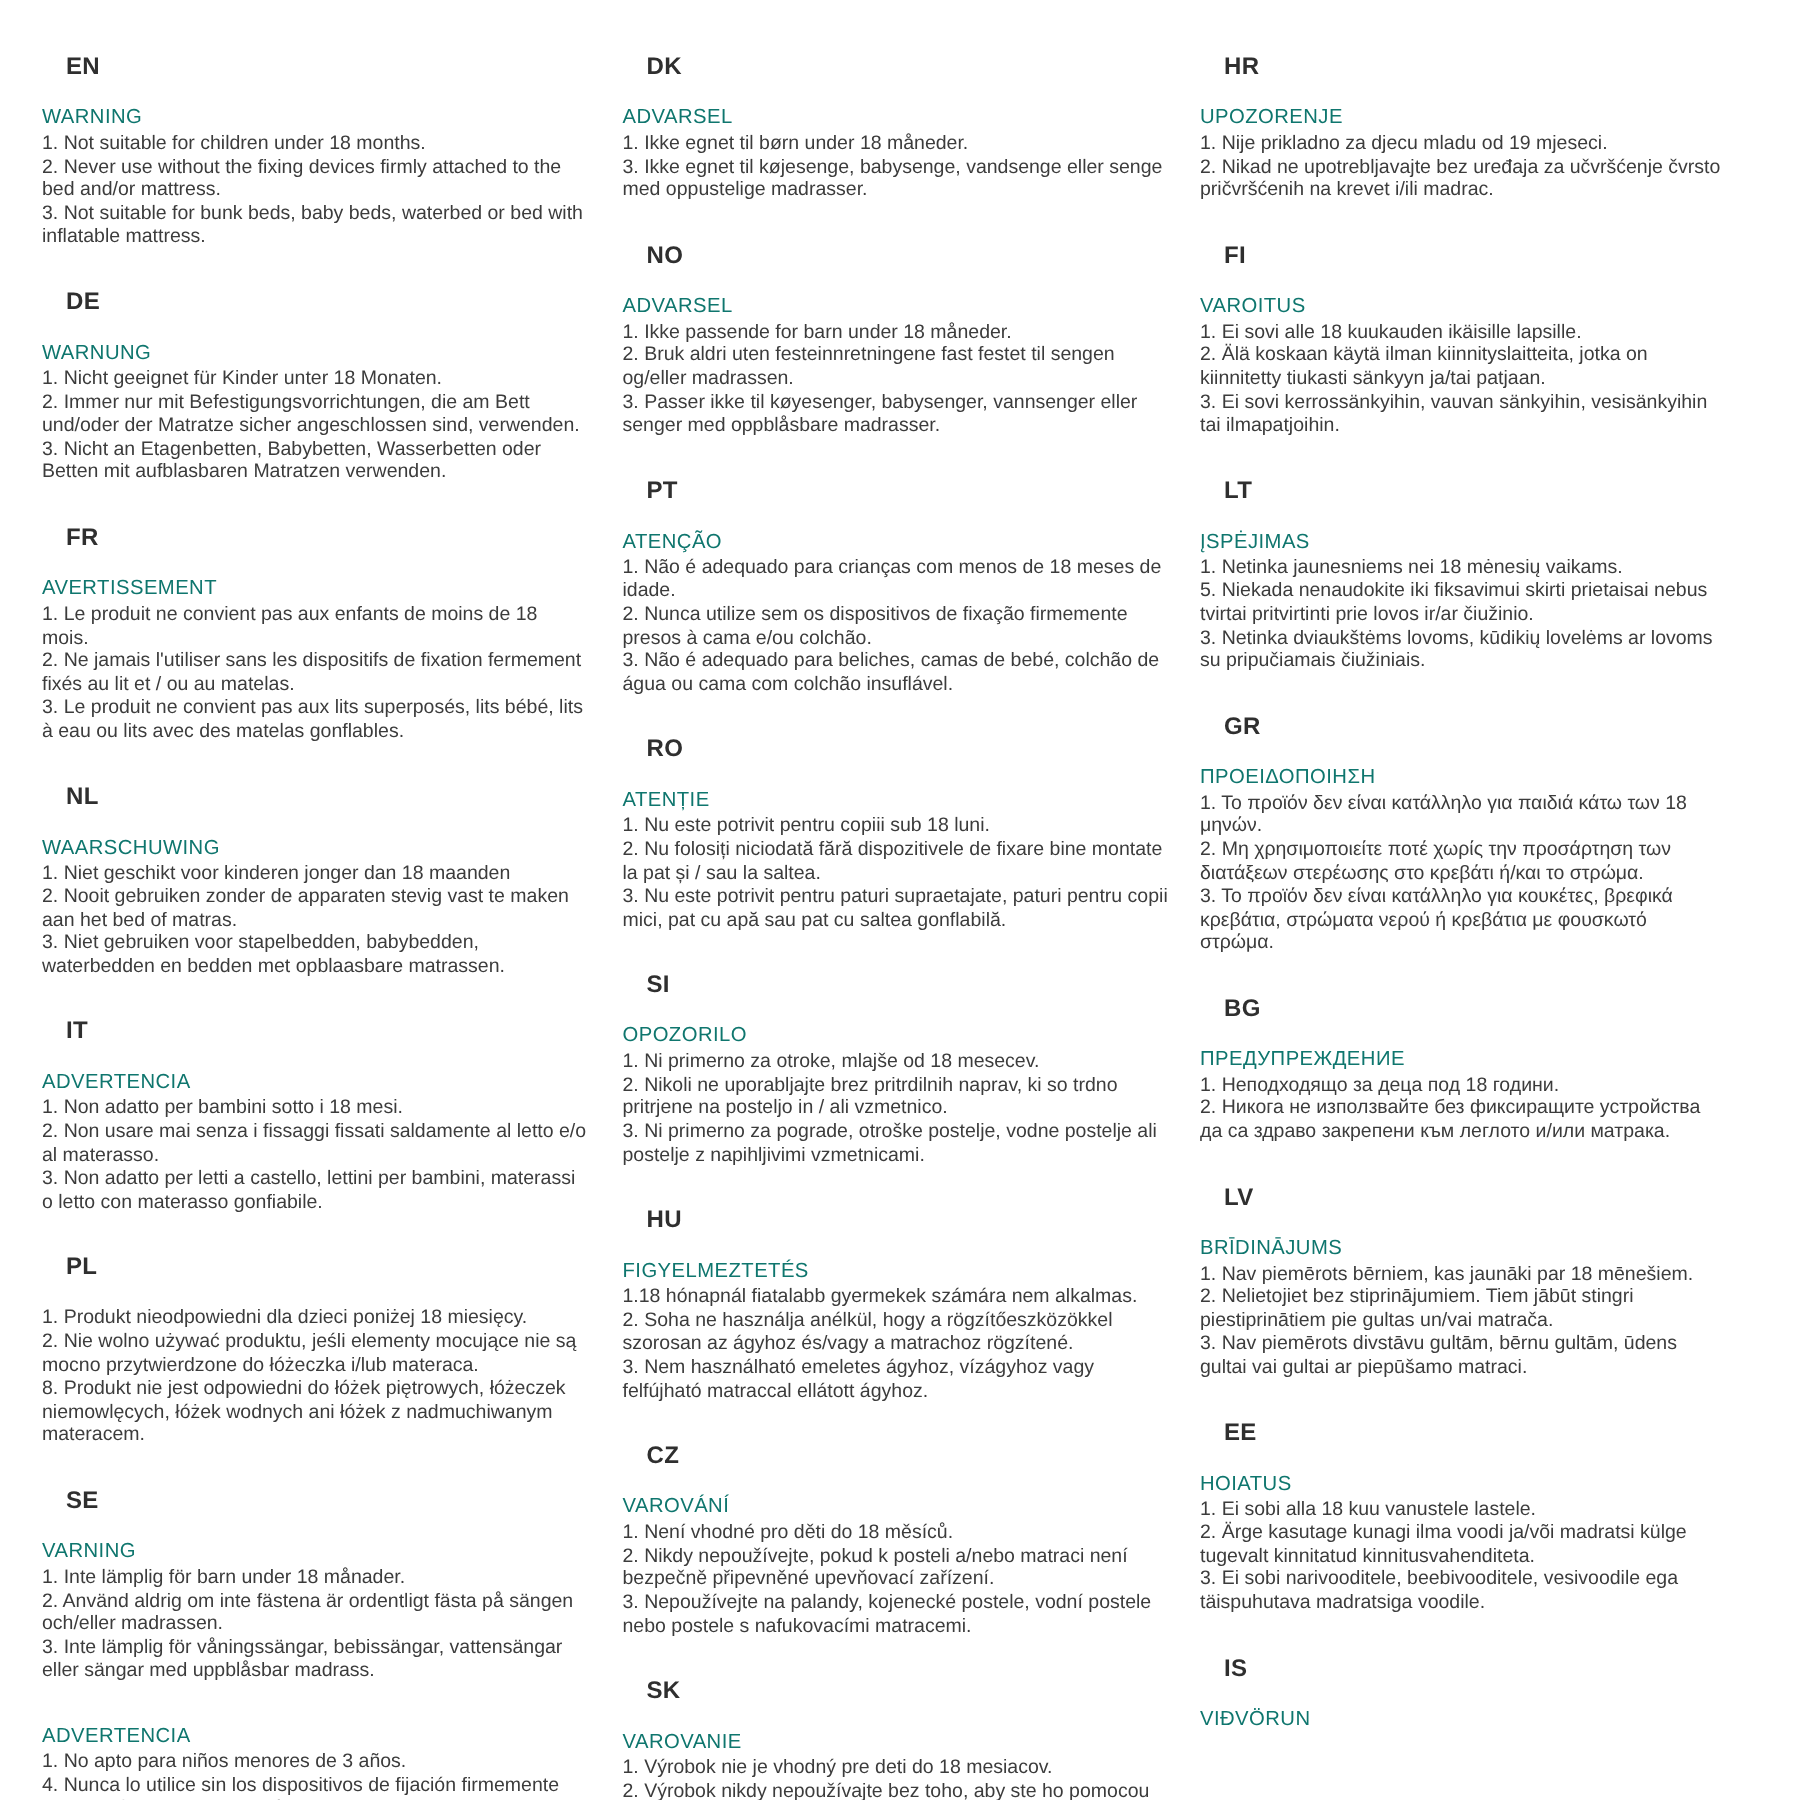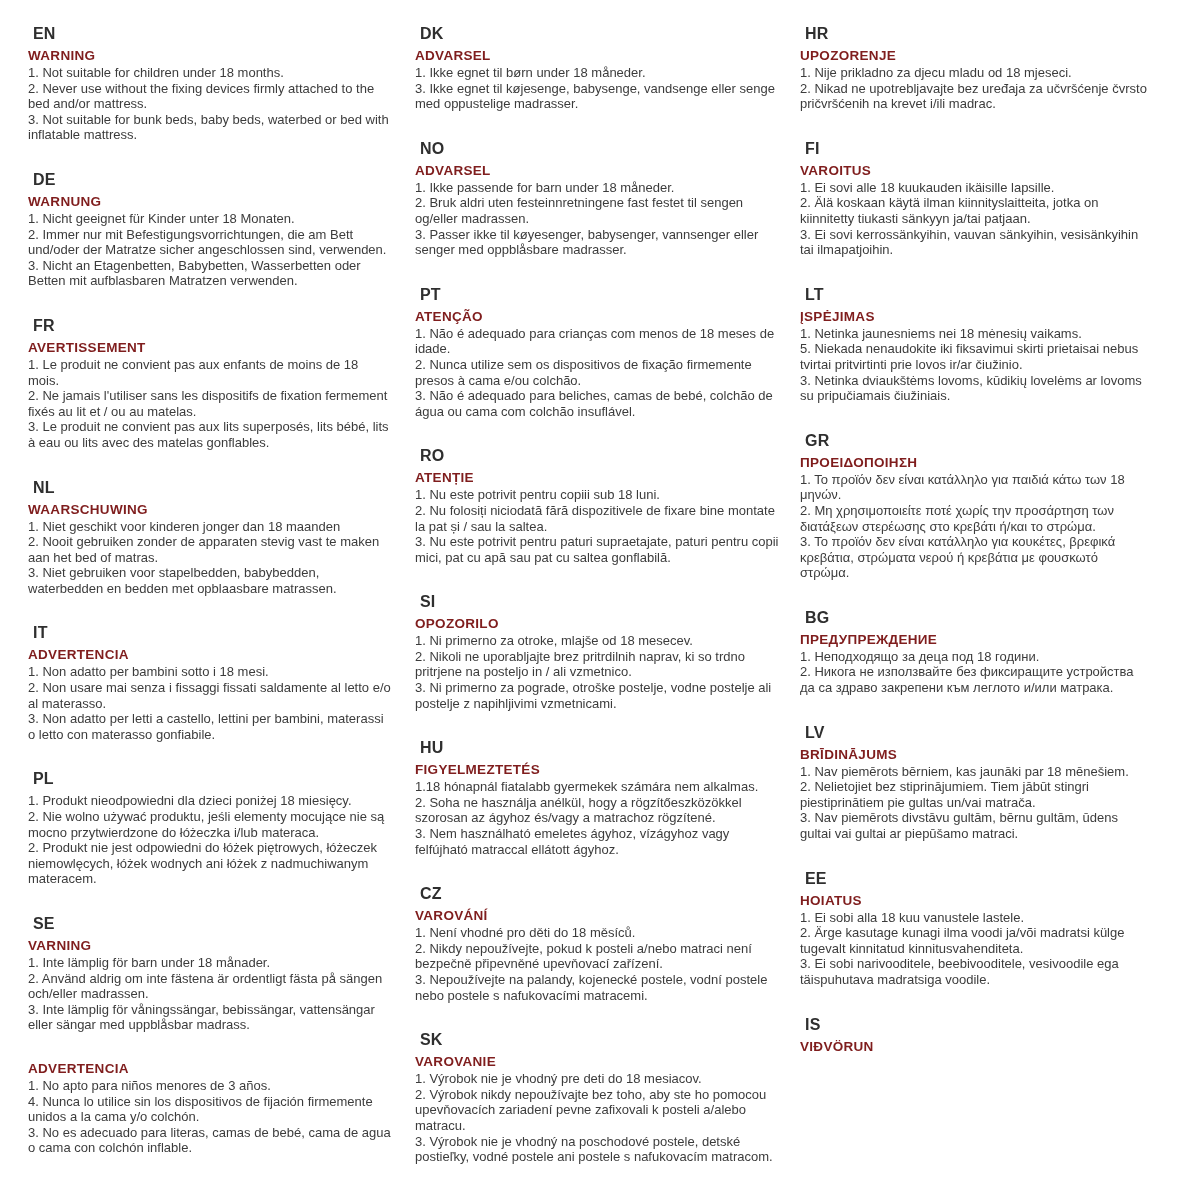--- a/index.html
+++ b/index.html
@@ -19,33 +19,33 @@
     display: grid;
     grid-template-columns: 387px 385px 1fr;
   }
   .col {
     min-width: 0;
   }
   .lang-section {
     margin: 0 0 28px 0;
   }
   .code {
-    margin: 5px;
+    margin: 16px;
     font-size: 16px;
     line-height: 18px;
     font-weight: bold;
     color: #2f2f2f;
     letter-spacing: 0.2px;
   }
   .title {
     margin: 0 0 1px 0;
     font-size: 13.5px;
     line-height: 16px;
-    font-weight: bold;
-    color: #7f1d1d;
+    font-weight: normal;
+    color: #0f766e;
     letter-spacing: 0.3px;
   }
   .items p {
     margin: 0;
     font-size: 13px;
     line-height: 15.6px;
     color: #3c3c3c;
     max-width: 364px;
   }
   .col:nth-child(3) .items p {
@@ -105,21 +105,21 @@
           <p>2. Non usare mai senza i fissaggi fissati saldamente al letto e/o al materasso.</p>
           <p>3. Non adatto per letti a castello, lettini per bambini, materassi o letto con materasso gonfiabile.</p>
         </div>
   </section>
 
   <section class="lang-section">
     <h2 class="code">PL</h2>
     <div class="items">
           <p>1. Produkt nieodpowiedni dla dzieci poniżej 18 miesięcy.</p>
           <p>2. Nie wolno używać produktu, jeśli elementy mocujące nie są mocno przytwierdzone do łóżeczka i/lub materaca.</p>
-          <p>2. Produkt nie jest odpowiedni do łóżek piętrowych, łóżeczek niemowlęcych, łóżek wodnych ani łóżek z nadmuchiwanym materacem.</p>
+          <p>8. Produkt nie jest odpowiedni do łóżek piętrowych, łóżeczek niemowlęcych, łóżek wodnych ani łóżek z nadmuchiwanym materacem.</p>
         </div>
   </section>
 
   <section class="lang-section">
     <h2 class="code">SE</h2>
     <h3 class="title">VARNING</h3>
     <div class="items">
           <p>1. Inte lämplig för barn under 18 månader.</p>
           <p>2. Använd aldrig om inte fästena är ordentligt fästa på sängen och/eller madrassen.</p>
           <p>3. Inte lämplig för våningssängar, bebissängar, vattensängar eller sängar med uppblåsbar madrass.</p>
@@ -213,21 +213,21 @@
           <p>2. Výrobok nikdy nepoužívajte bez toho, aby ste ho pomocou upevňovacích zariadení pevne zafixovali k posteli a/alebo matracu.</p>
           <p>3. Výrobok nie je vhodný na poschodové postele, detské postieľky, vodné postele ani postele s nafukovacím matracom.</p>
         </div>
   </section>
 </div>
   <div class="col">
   <section class="lang-section">
     <h2 class="code">HR</h2>
     <h3 class="title">UPOZORENJE</h3>
     <div class="items">
-          <p>1. Nije prikladno za djecu mladu od 18 mjeseci.</p>
+          <p>1. Nije prikladno za djecu mladu od 19 mjeseci.</p>
           <p>2. Nikad ne upotrebljavajte bez uređaja za učvršćenje čvrsto pričvršćenih na krevet i/ili madrac.</p>
         </div>
   </section>
 
   <section class="lang-section">
     <h2 class="code">FI</h2>
     <h3 class="title">VAROITUS</h3>
     <div class="items">
           <p>1. Ei sovi alle 18 kuukauden ikäisille lapsille.</p>
           <p>2. Älä koskaan käytä ilman kiinnityslaitteita, jotka on kiinnitetty tiukasti sänkyyn ja/tai patjaan.</p>

